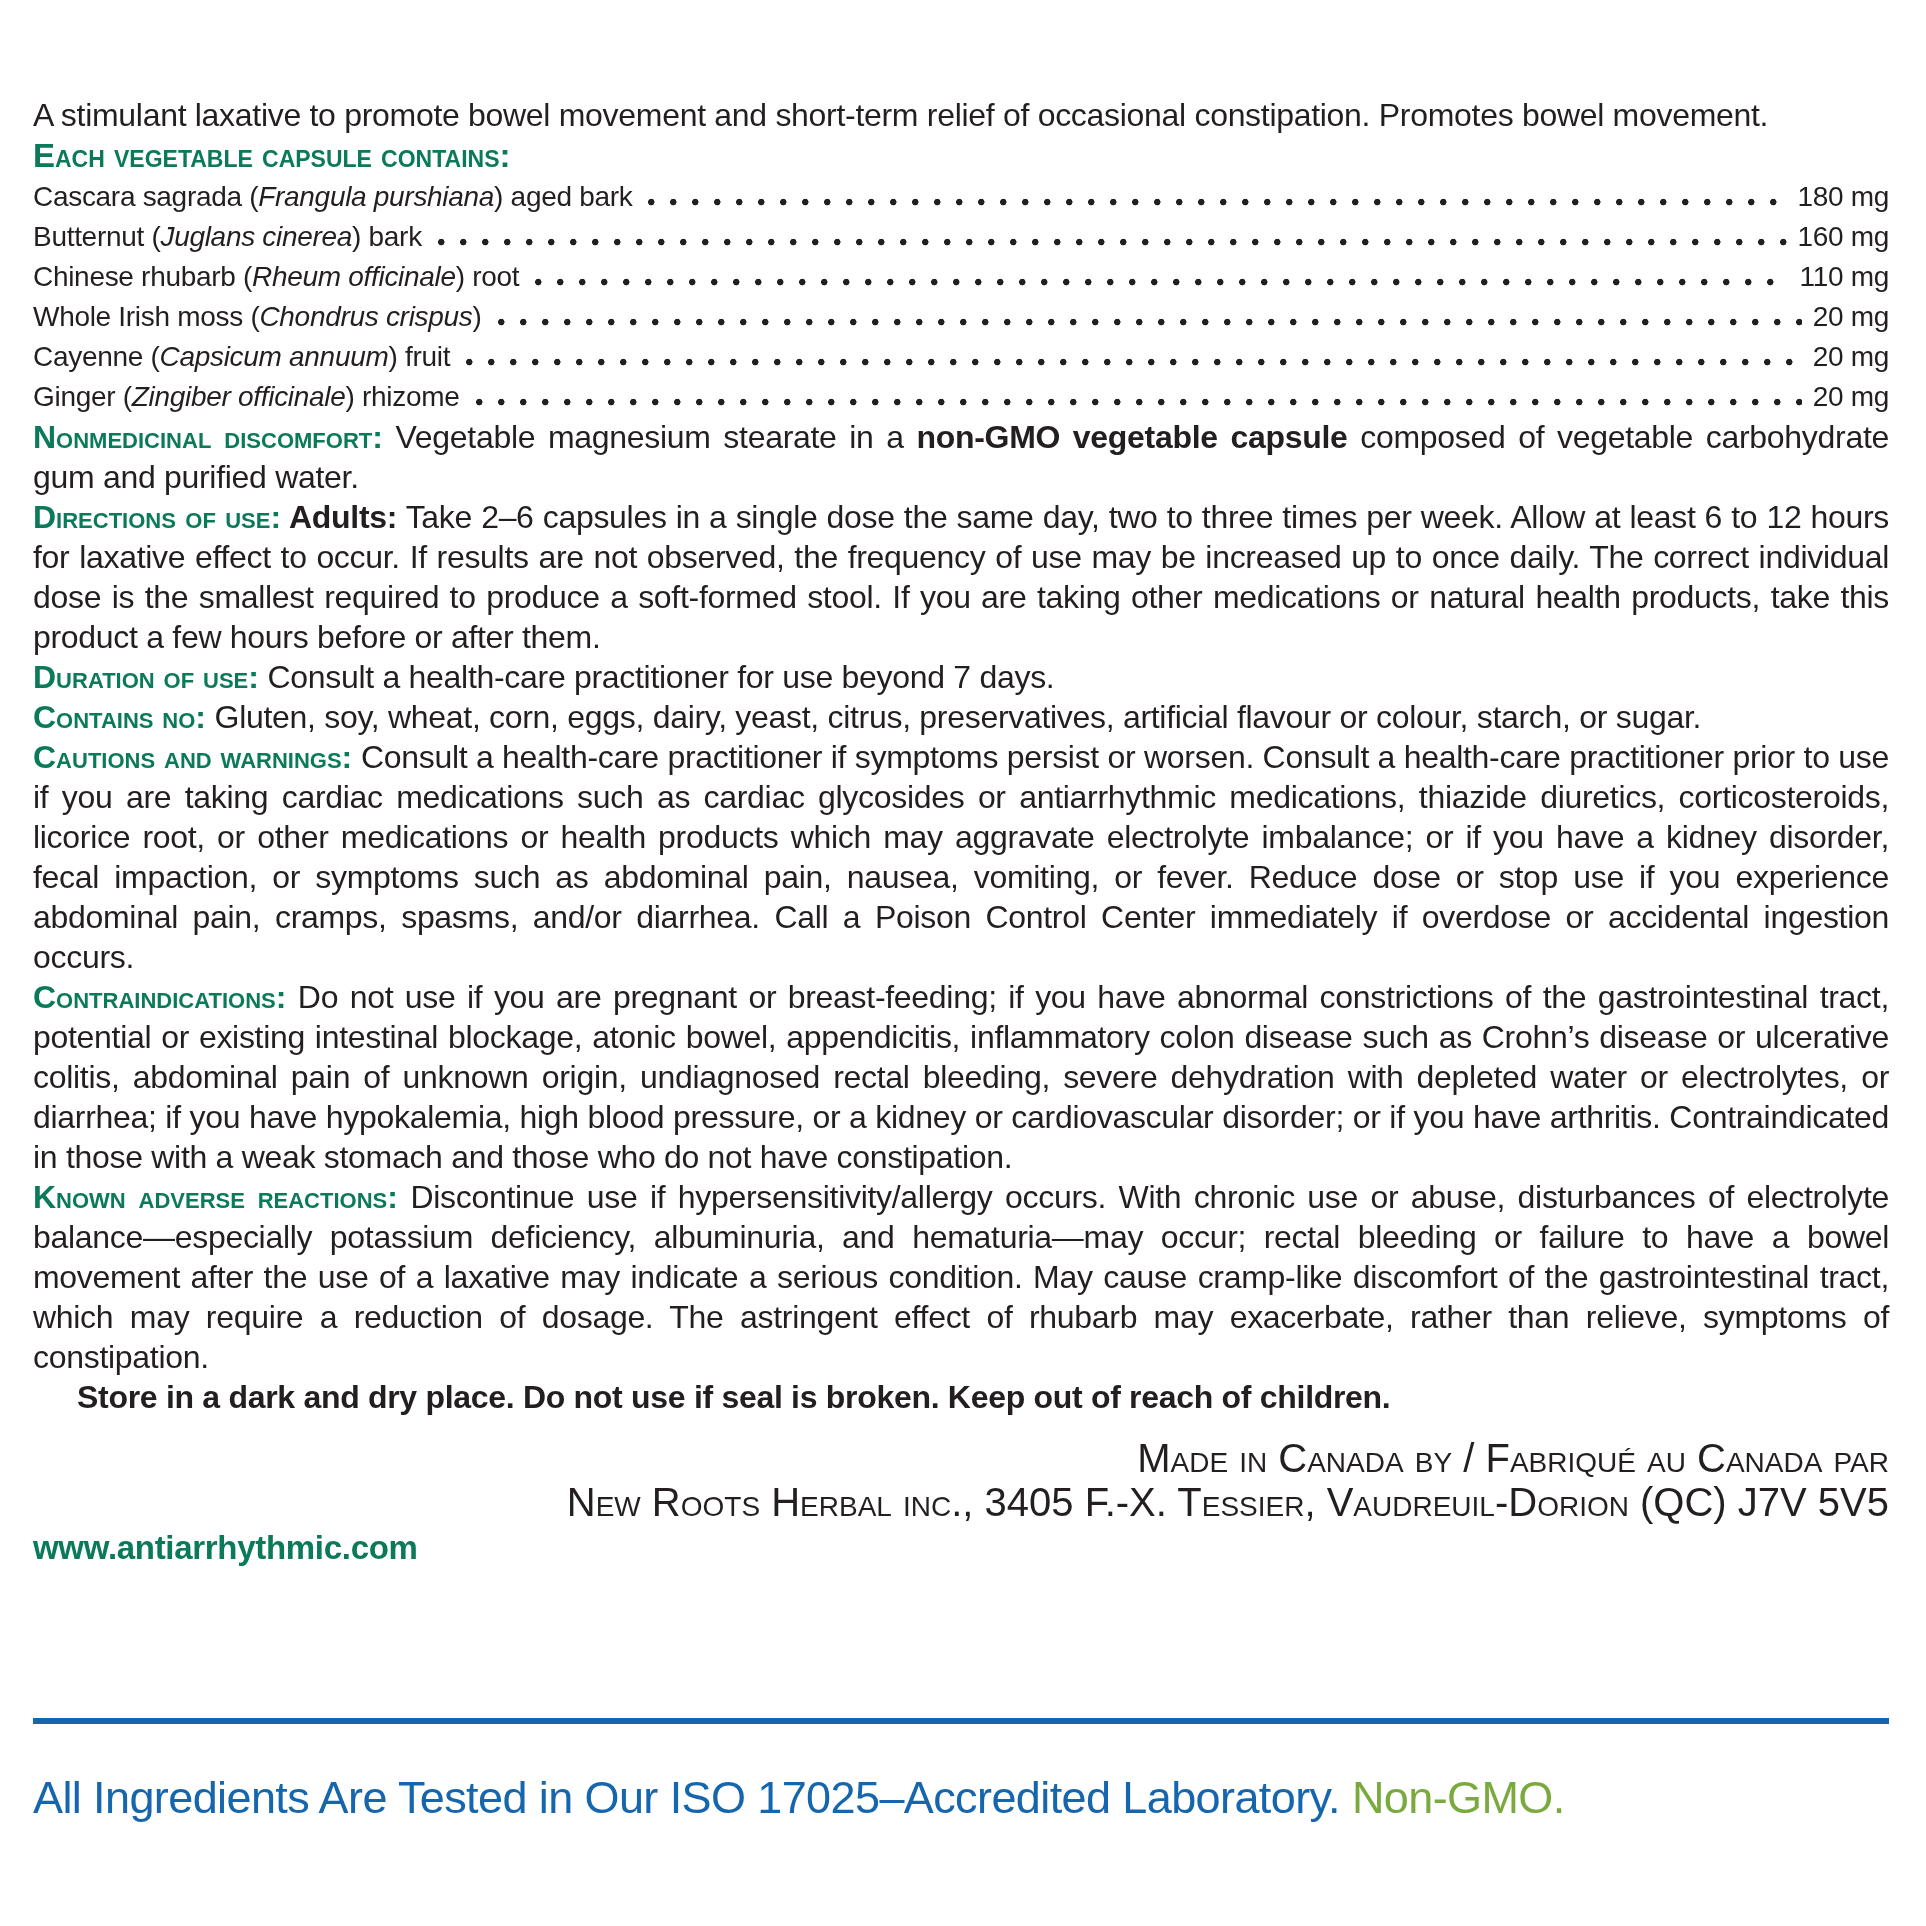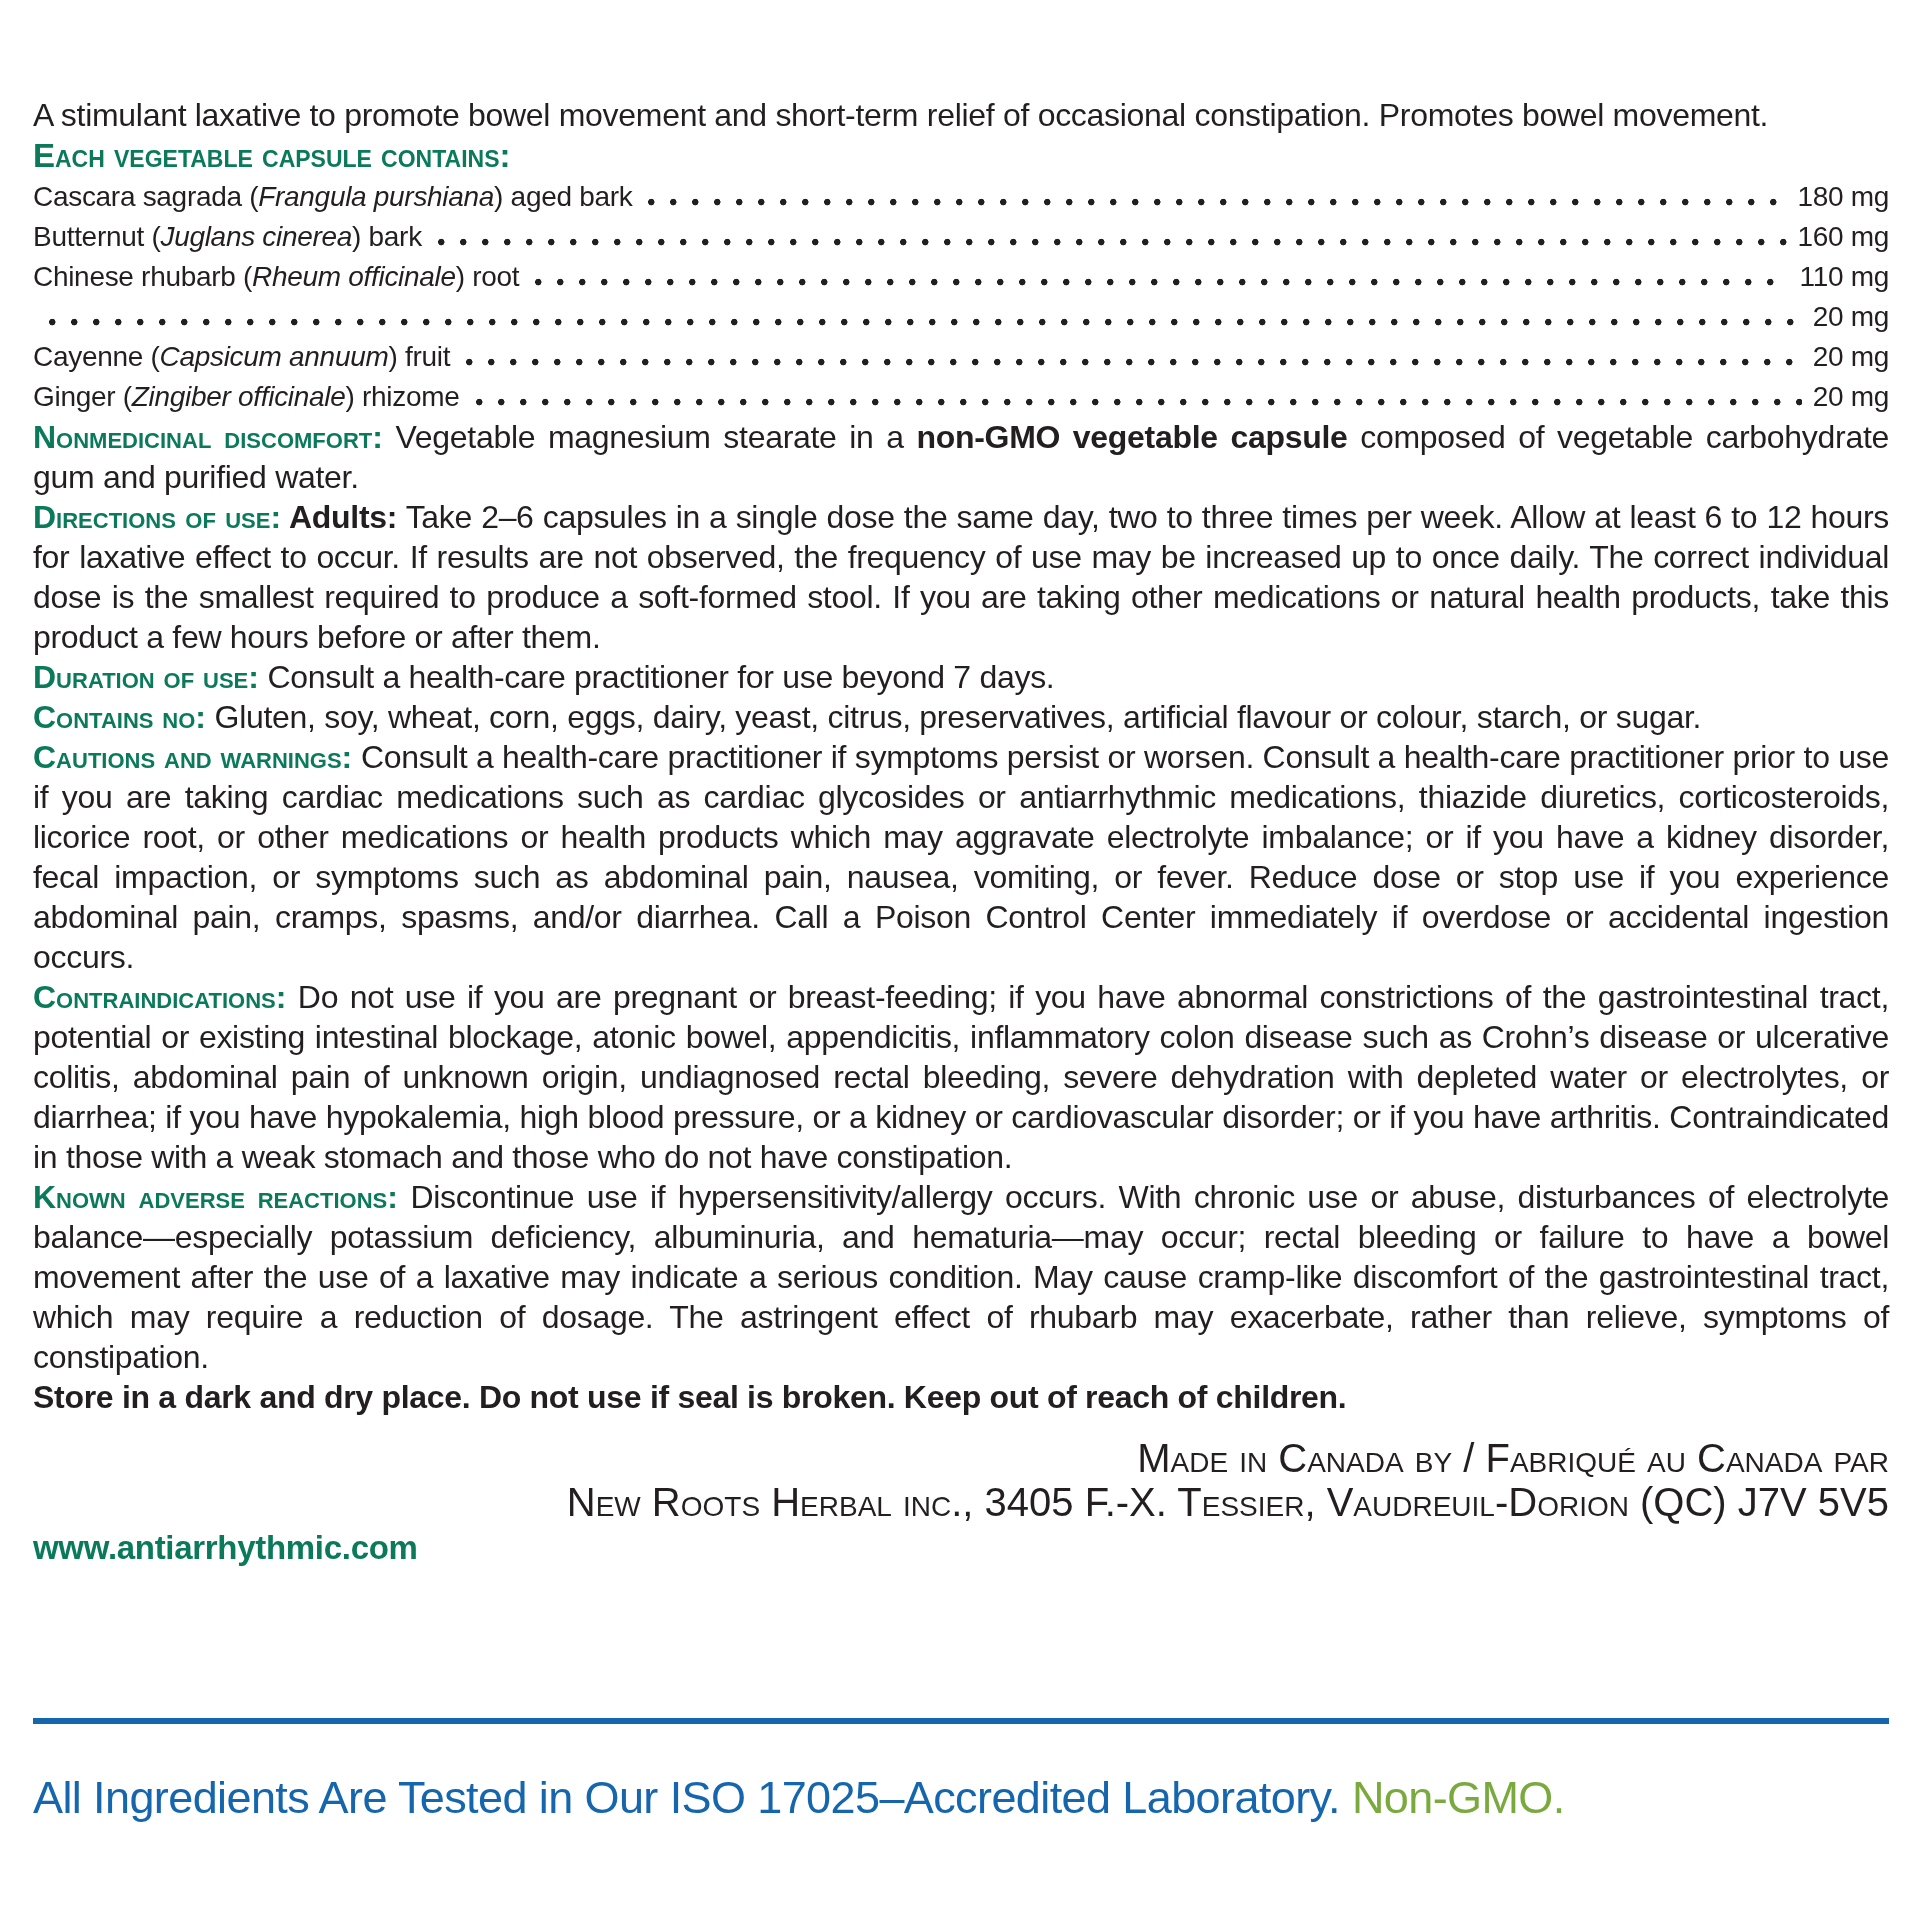--- a/index.html
+++ b/index.html
@@ -57,20 +57,21 @@
     background-image: radial-gradient(circle at 10.3px 3.9px, #231f20 2.9px, transparent 3.5px);
     background-size: 22px 7.7px;
     background-repeat: repeat-x;
     background-position: left bottom;
   }
   .ing-amount { white-space: nowrap; }
 
   .storage-line {
     font-weight: 700;
     text-align: left;
+    margin-left: 44px;
   }
 
   .mfg-block { margin-top: 19px; }
   .smallcaps-line {
     font-variant: small-caps;
     font-size: 40px;
     line-height: 44px;
     letter-spacing: 0;
     text-align: right;
   }
@@ -128,20 +129,21 @@
       <span class="ing-amount">160 mg</span>
     </div>
 
     <div class="ing-row">
       <span class="ing-name"><span>Chinese rhubarb (</span><i>Rheum officinale</i><span>) root</span></span>
       <span class="dot-leader"></span>
       <span class="ing-amount">110 mg</span>
     </div>
 
     <div class="ing-row">
+      <span class="ing-name"><span>Whole Irish moss (</span><i>Chondrus crispus</i><span>)</span></span>
       <span class="dot-leader"></span>
       <span class="ing-amount">20 mg</span>
     </div>
 
     <div class="ing-row">
       <span class="ing-name"><span>Cayenne (</span><i>Capsicum annuum</i><span>) fruit</span></span>
       <span class="dot-leader"></span>
       <span class="ing-amount">20 mg</span>
     </div>
 

